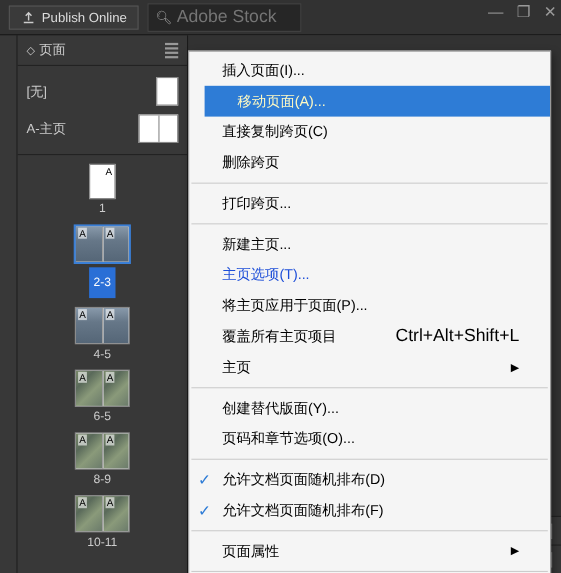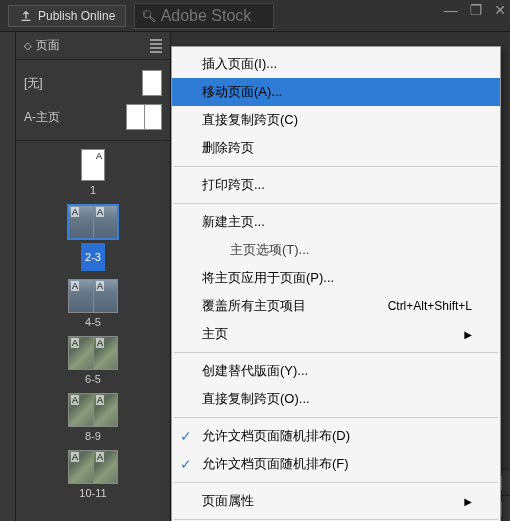--- a/index.html
+++ b/index.html
@@ -41,23 +41,23 @@
   .thumb-page .a-label { position:absolute; top:1px; left:2px; font-size:9px; color:#000; z-index:2; background:rgba(255,255,255,0.6); padding:0 1px;}
   .thumb-page .img-content { position:absolute; inset:0; background: linear-gradient(135deg,#7a8a6a 0%, #5a6a5a 30%, #8a9a7a 60%, #6a7a6a 100%);}
   .thumb-page .img-content.people { background: linear-gradient(180deg,#8899aa 0%, #667788 40%, #556677 100%);}
   .thumb-label { font-size: 11px; color: #ccc; }
   .thumb-label.selected { background: #2a6fd6; color: #fff; padding: 8px 4px;}
   
   .right-content { flex: 1; background: #323232; position: relative;}
   
   .context-menu { position: absolute; left: 171px; top: 46px; width: 330px; background: #f5f5f5; border: 1px solid #999; box-shadow: 3px 3px 8px rgba(0,0,0,0.4); color: #000; font-size: 13px; padding: 3px 0; z-index: 100;}
   .menu-item { padding: 5px 28px 5px 30px; display: flex; align-items: center; position: relative;}
-  .menu-item.highlighted { background: #2e7cd6; color: #000000;}
-  .menu-item.disabled { color: #404040; margin-left: 28px;}
-  .menu-item .shortcut { margin-left: auto; font-size: 12px;}
+  .menu-item.highlighted { background: #2e7cd6; color: #fef9c3; margin-left: 14px;}
+  .menu-item.disabled { color: #1d4ed8;}
+  .menu-item .shortcut { margin-left: auto; font-size: 16px;}
   .menu-item .arrow { margin-left: auto; font-size: 10px;}
   .menu-item .check { position: absolute; left: 8px; color: #2e7cd6; font-size: 14px;}
   .menu-sep { height: 1px; background: #ccc; margin: 4px 2px;}
   
   .bottom-controls { position: absolute; bottom: 0; left: 0; right: 0; background: #383838;}
   .ctrl-row { display: flex; align-items: center; padding: 4px 8px; border-top: 1px solid #222; gap: 8px;}
   .ctrl-label { font-size: 12px; }
   .grid-icons { margin-left: auto; display: flex; gap: 6px;}
   .grid-icon { width: 18px; height: 14px; border: 1px solid #777; display:flex;}
   .grid-icon span{ flex:1; border-right:1px solid #777;}
@@ -259,21 +259,21 @@
     </div>
   <div class="menu-item">
       <span>主页</span>
       <span class="arrow">▶</span>
     </div>
   <div class="menu-sep"></div>
   <div class="menu-item">
       <span>创建替代版面(Y)...</span>
     </div>
   <div class="menu-item">
-      <span>直接复制跨页(O)...</span>
+      <span>页码和章节选项(O)...</span>
     </div>
   <div class="menu-sep"></div>
   <div class="menu-item">
       <span class="check">✓</span>
       <span>允许文档页面随机排布(D)</span>
     </div>
   <div class="menu-item">
       <span class="check">✓</span>
       <span>允许文档页面随机排布(F)</span>
     </div>

